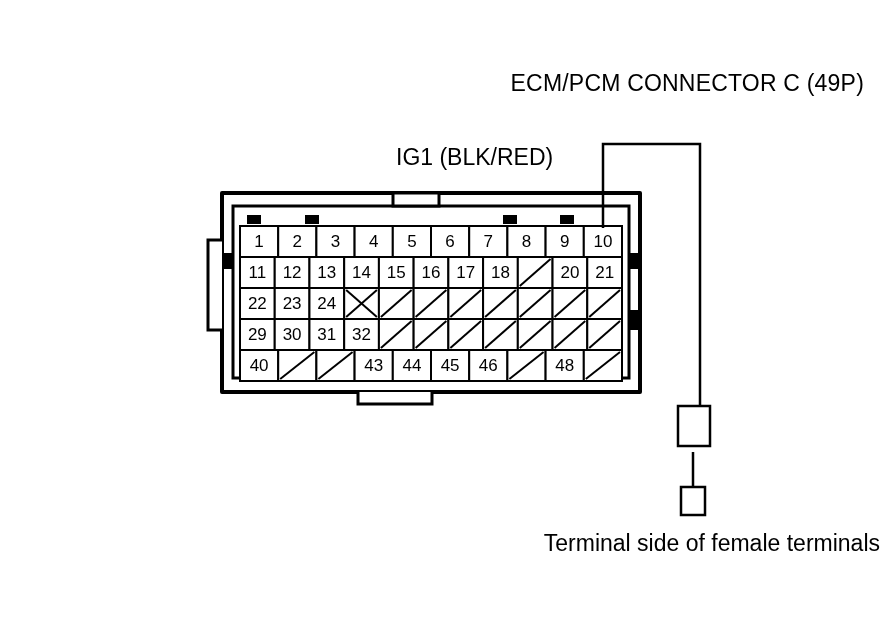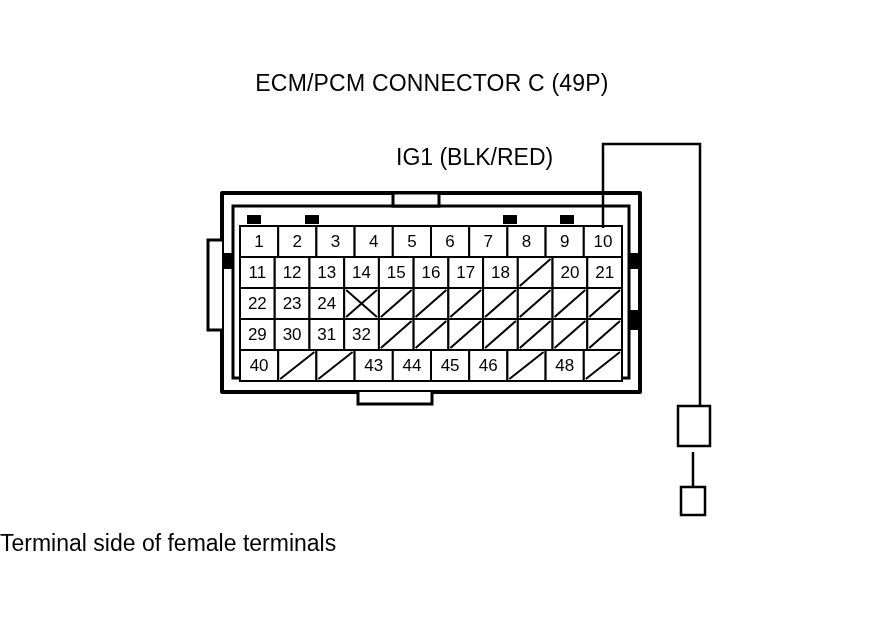--- a/index.html
+++ b/index.html
@@ -13,37 +13,37 @@
     position: relative;
     font-family: "Liberation Sans", sans-serif;
     color: #000000;
     overflow: hidden;
   }
   .title {
     position: absolute;
     left: 0;
     top: 70px;
     width: 864px;
-    text-align: center;
+    text-align: right;
     font-size: 23px;
     letter-spacing: 0.2px;
   }
   .label-ig1 {
     position: absolute;
     left: 396px;
     top: 144px;
     font-size: 23px;
     white-space: nowrap;
   }
   .caption {
     position: absolute;
     left: 0;
     top: 530px;
     width: 880px;
-    text-align: left;
+    text-align: right;
     font-size: 23px;
   }
   #diagram-svg {
     position: absolute;
     left: 0;
     top: 0;
   }
   .cellnum {
     font-family: "Liberation Sans", sans-serif;
     font-size: 17px;

